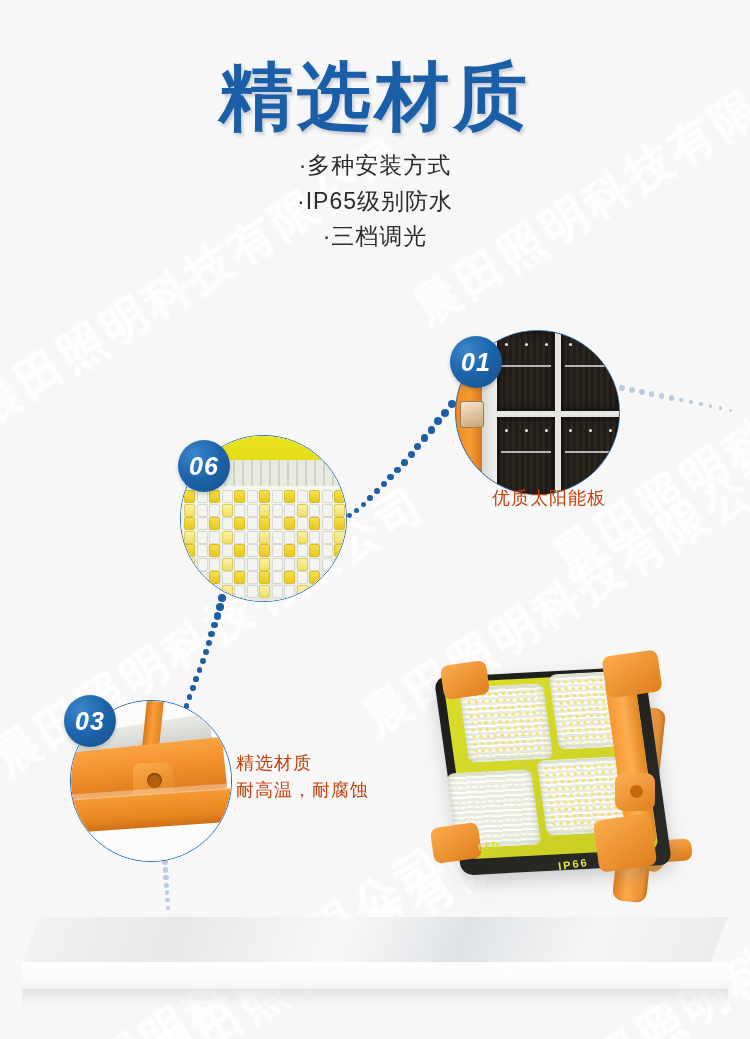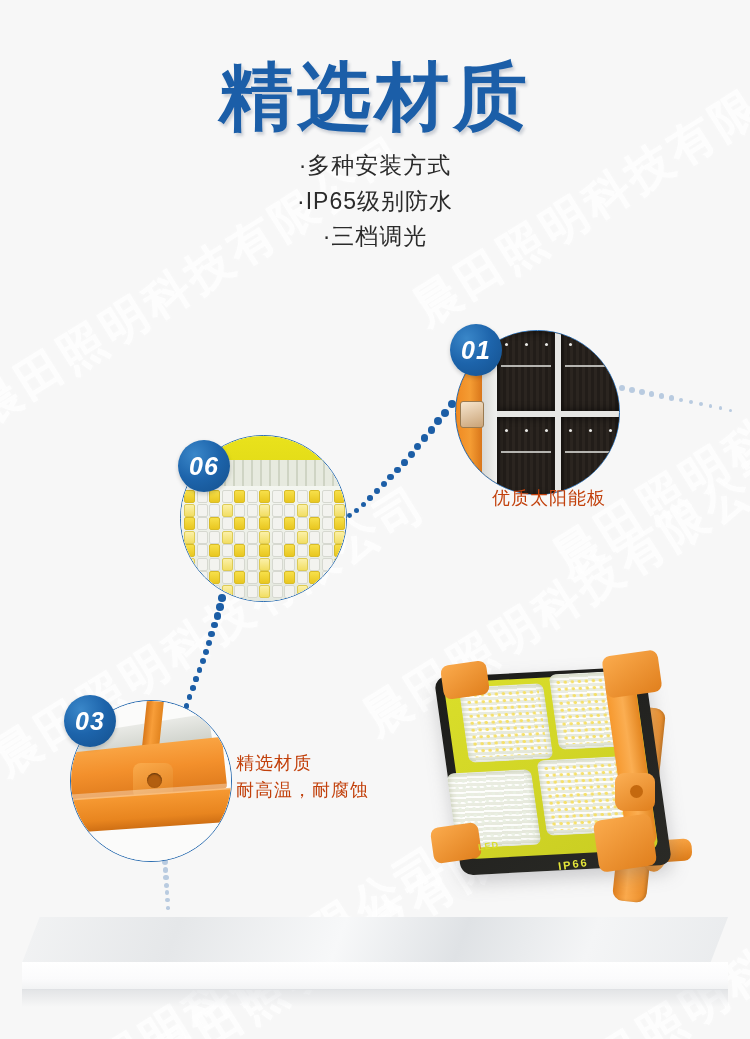--- a/index.html
+++ b/index.html
@@ -274,21 +274,21 @@
           <div class="bus" style="left: 68px; top: 120px; width: 50px;"></div>
           <div class="busdot" style="left: 72px; top: 98px;"></div>
           <div class="busdot" style="left: 92px; top: 98px;"></div>
           <div class="busdot" style="left: 112px; top: 98px;"></div>
         </div>
       <div class="frameL"></div>
       <div class="frameL2"></div>
       <div class="btn"></div>
     </div>
   </div>
-  <div class="badge" style="left:450px;top:324px;">01</div>
+  <div class="badge" style="left:450px;top:336px;">01</div>
   <div class="cap" style="left:492px;top:485px;">
     <div>优质太阳能板</div>
   </div>
 
   <div class="circle" id="circle02">
     <div class="led">
       <div class="ystrip"></div>
       <div class="lensrow"></div>
       <div class="board" id="ledboard">
           <div class="chip on" style="left: 3px; top: 4px;"></div>

